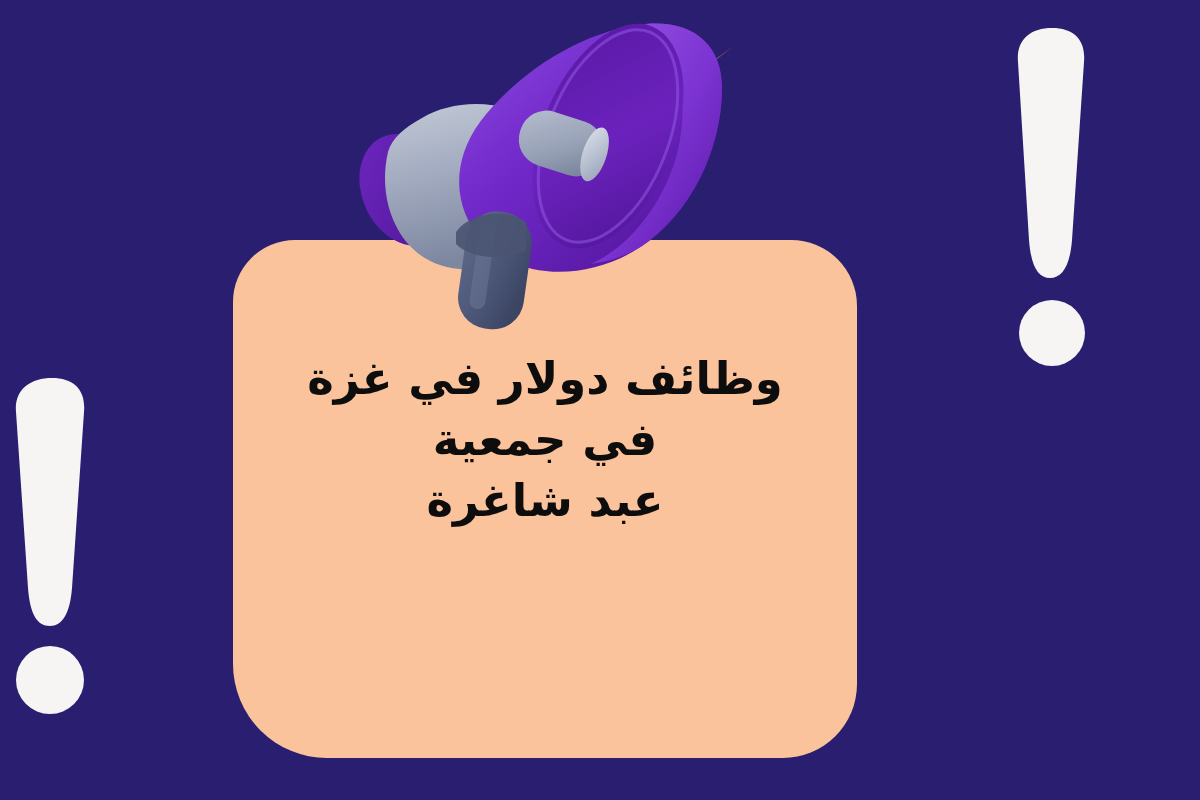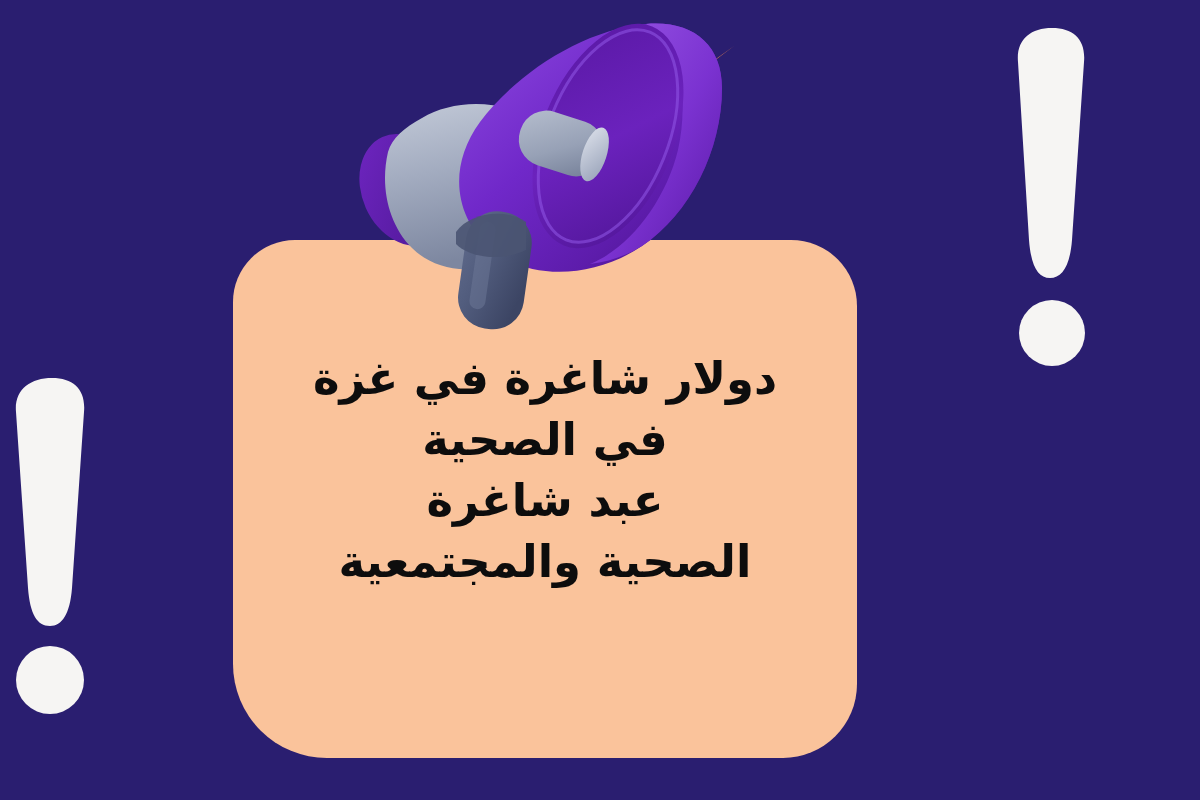--- a/index.html
+++ b/index.html
@@ -103,24 +103,23 @@
 
   <div class="excl" id="excl-left">
     <svg class="stem-svg" style="left:4px; top:0;" width="78" height="250" viewBox="0 0 78 250">
       <path d="M40 0 C62 0 74 12 72 34 L60 210 C58 236 50 248 38 248 C25 248 18 236 16 210 L4 34 C2 12 18 0 40 0 Z" fill="#f6f5f3"></path>
     </svg>
     <div class="dot"></div>
   </div>
 
   <div id="card" style="background: rgb(250, 195, 155);">
     <div id="card-text" style="color: rgb(13, 13, 13);">
-      <span class="ln">دولار شاغرة في غزة</span>
-      <span class="ln">في الصحية</span>
+      <span class="ln">وظائف دولار في غزة</span>
+      <span class="ln">في جمعية</span>
       <span class="ln">عبد شاغرة</span>
-      <span class="ln">الصحية والمجتمعية</span>
     </div>
   </div>
 
   <div id="bolt">
     <svg width="140" height="110" viewBox="0 0 140 110">
       <path d="M122 6 L44 62 L76 66 L8 104 L92 58 L58 54 Z" fill="#f98b4f"></path>
     </svg>
   </div>
 
   <div id="megaphone">

